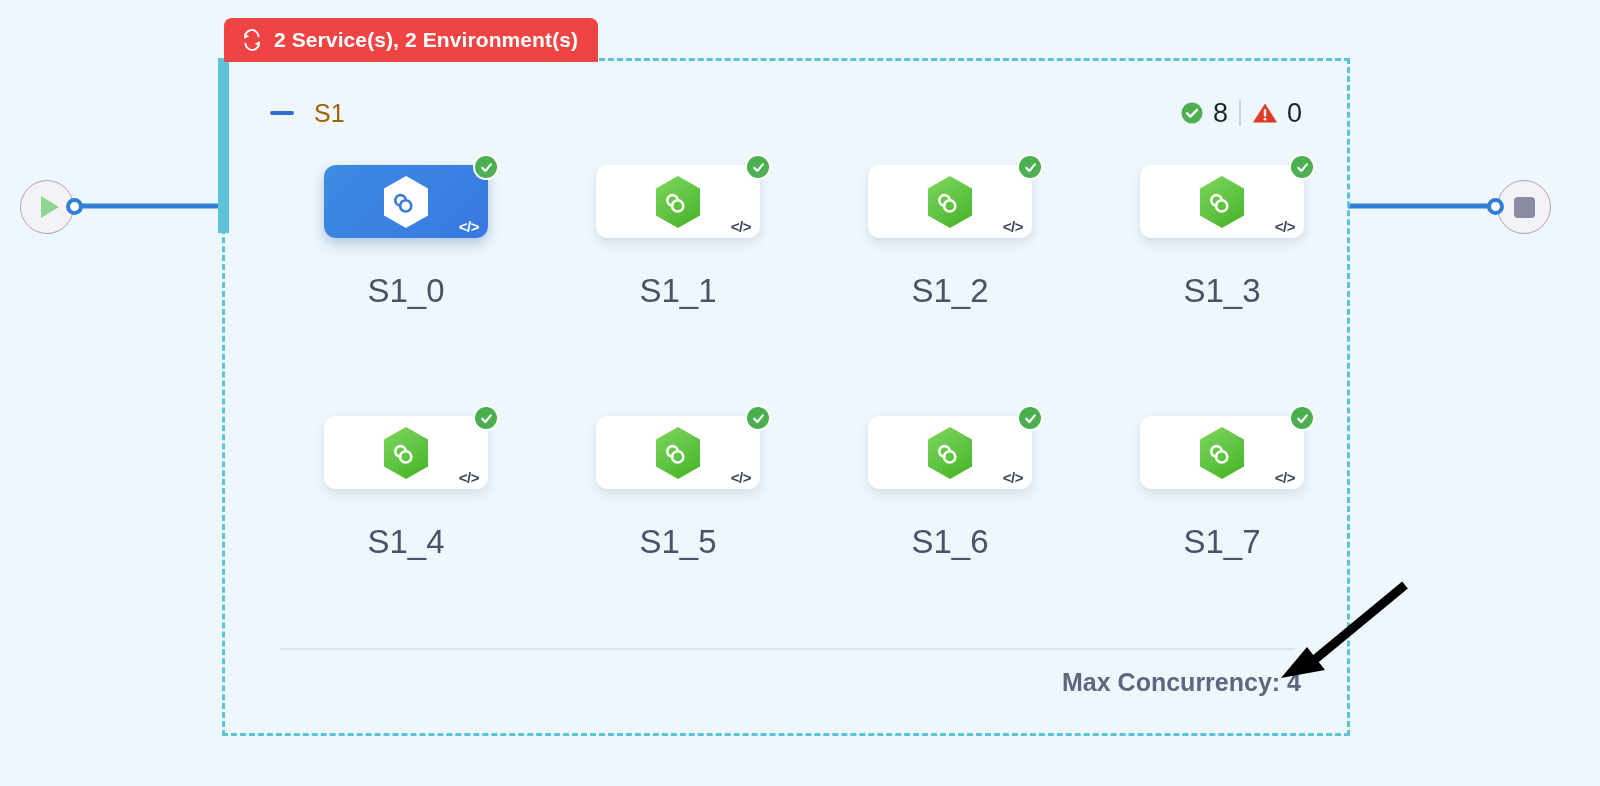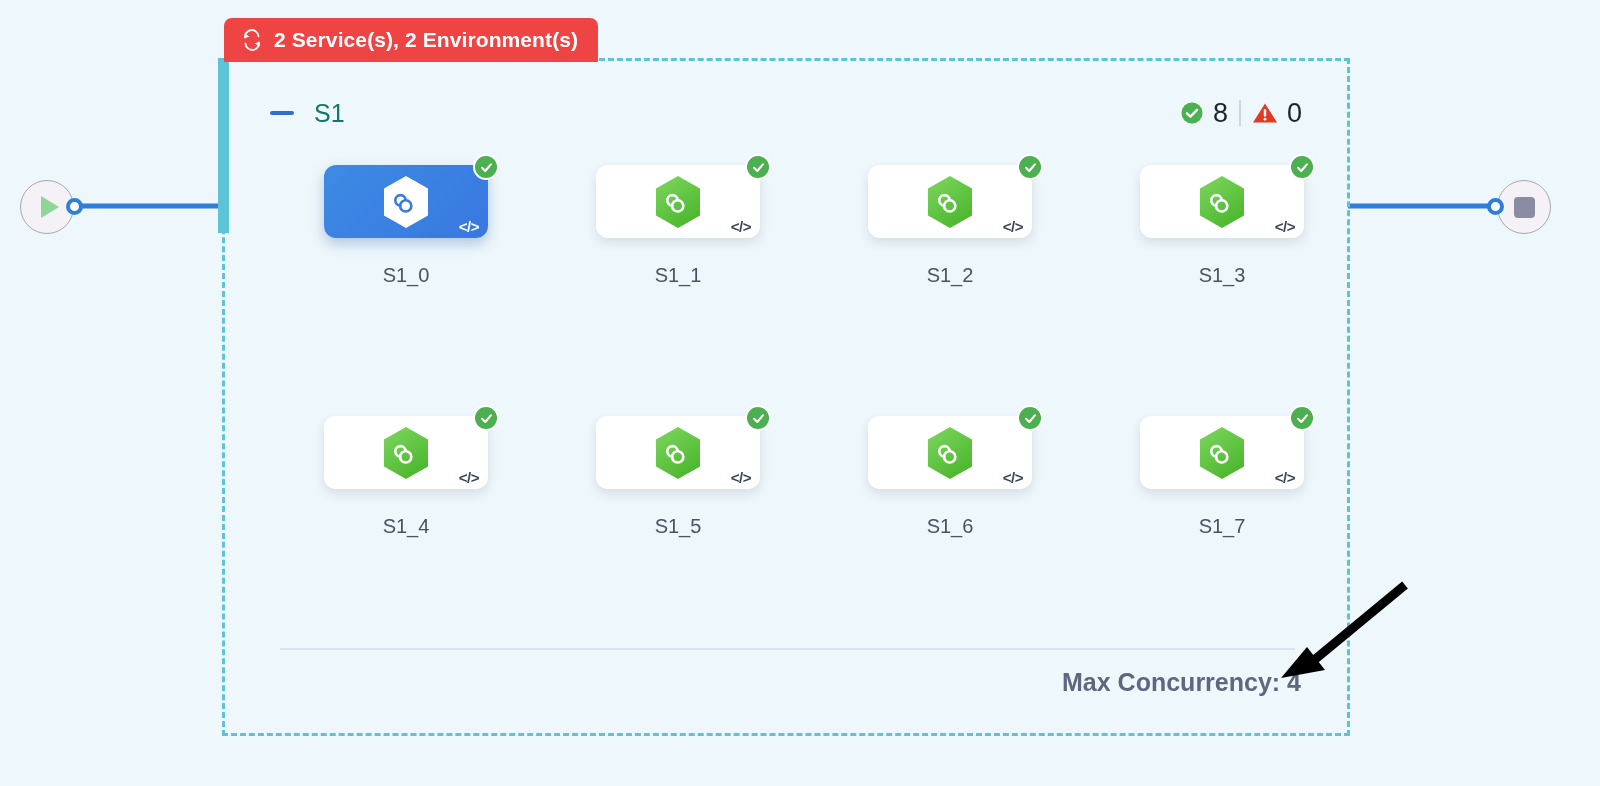--- a/index.html
+++ b/index.html
@@ -105,21 +105,21 @@
   }
   #collapse-icon {
     width: 24px; height: 4px;
     border-radius: 3px;
     background: #2f6fd0;
     margin-right: 20px;
     cursor: pointer;
   }
   #service-name {
     font-size: 25px;
-    color: #0f766e;
+    color: #a16207;
     font-weight: 400;
   }
   #status-counts {
     margin-left: auto;
     display: flex;
     align-items: center;
     gap: 11px;
     font-size: 27px;
     color: #1d2230;
     font-weight: 500;
@@ -177,22 +177,22 @@
     position: absolute;
     right: 9px; bottom: 3px;
     font-size: 15px;
     font-weight: 700;
     color: #3e4559;
     font-family: "Liberation Sans", sans-serif;
     letter-spacing: -.5px;
   }
   .selected .code-glyph { color: #ffffff; }
   .node-label {
-    margin-top: 26px;
-    font-size: 20px;
+    margin-top: 34px;
+    font-size: 33px;
     color: #4a5168;
   }
 
   
   #footer-divider {
     position: absolute;
     left: 280px; top: 648px;
     width: 1015px;
     height: 1.6px;
     background: #dde3ec;

